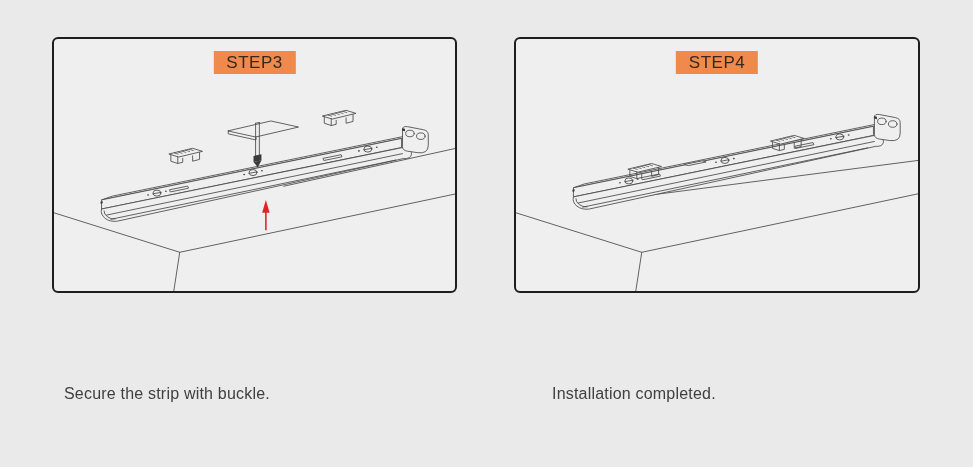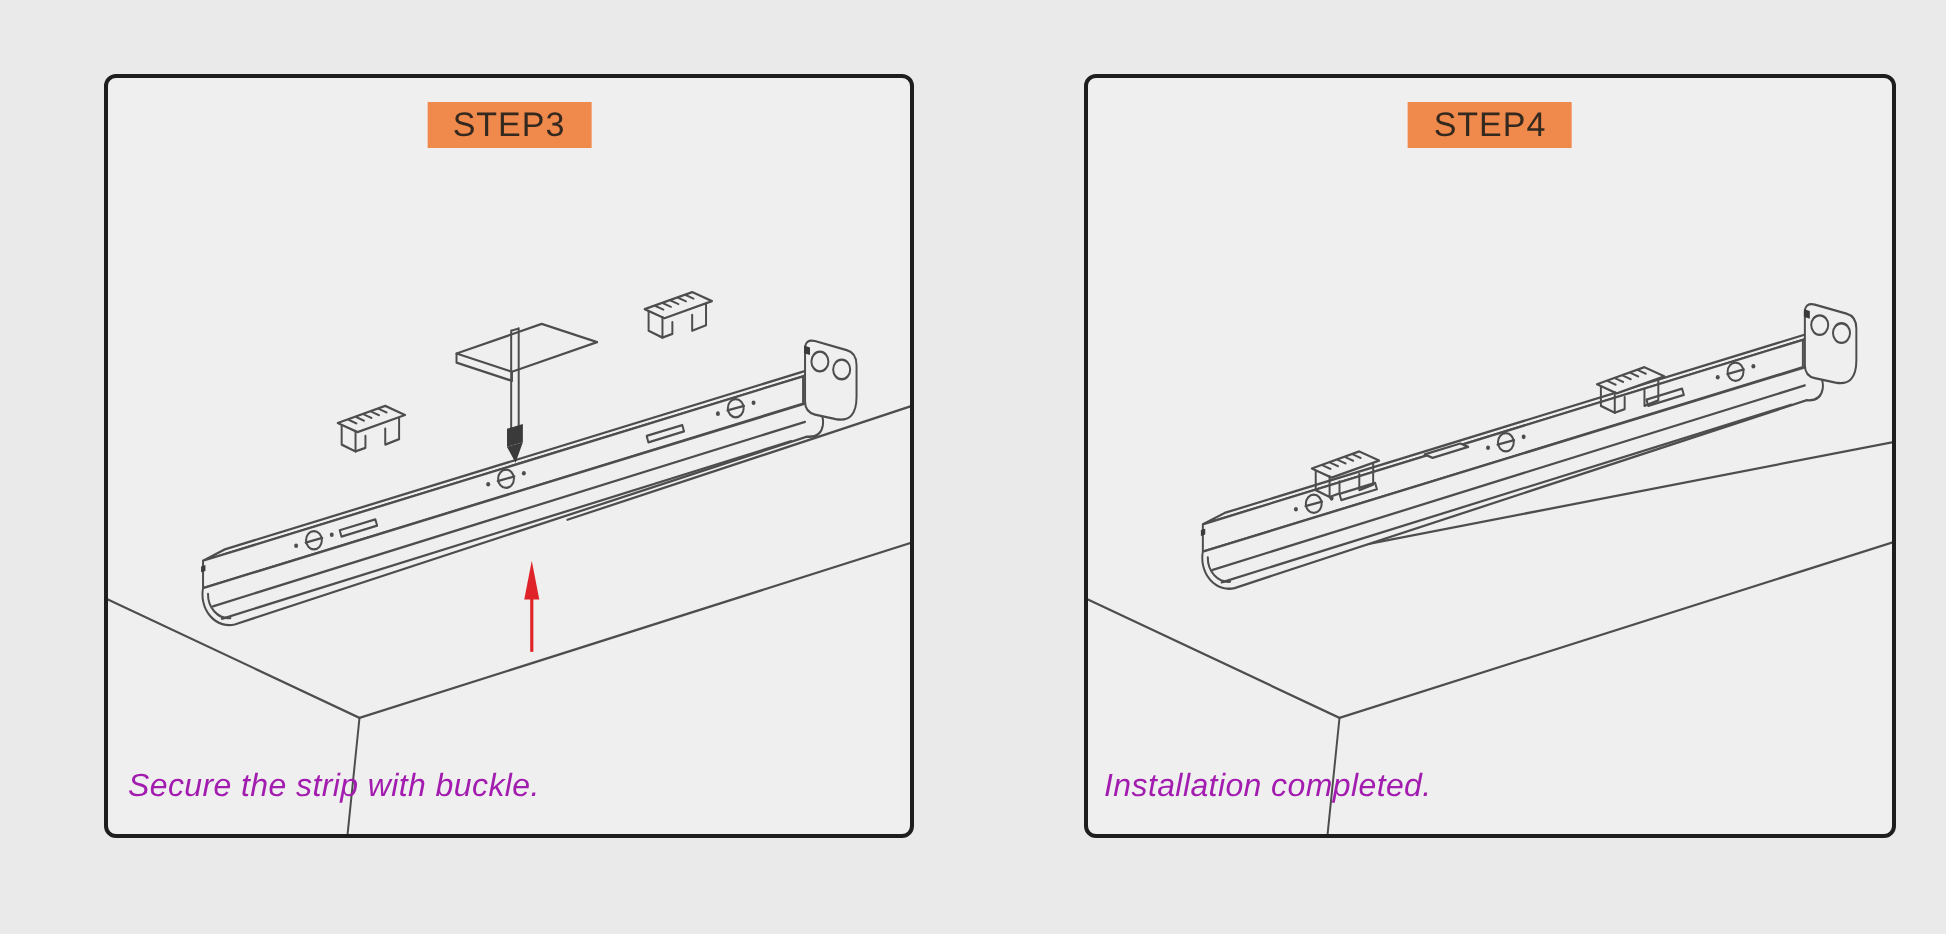--- a/index.html
+++ b/index.html
@@ -2,38 +2,38 @@
 <html style="--page-bg: #eaeaea; --panel-bg: #efefef; --panel-border: #1e1e1e; --step-label-bg: #f0894c; --step-label-text: #33291f; --line-art: #4d4d4d; --arrow-red: #e02328;"><head>
 <meta charset="utf-8">
 <style>
   html,body{margin:0;padding:0;}
   body{
     width:973px;height:467px;overflow:hidden;position:relative;
     background:var(--page-bg,#eaeaea);
     font-family:"Liberation Sans","DejaVu Sans",sans-serif;
   }
   .panel{
-    position:absolute;top:37px;height:382px;box-sizing:border-box;
+    position:absolute;top:37px;height:256px;box-sizing:border-box;
     background:var(--panel-bg,#efefef);
     border:2px solid var(--panel-border,#1e1e1e);
     border-radius:6px;
   }
   .panel.left{left:52px;width:405px;}
-  .panel.right{left:514px;width:406px;margin-left:28px;}
+  .panel.right{left:514px;width:406px;}
   .step-label{
     position:absolute;top:12px;left:50%;transform:translateX(-50%);
     background:var(--step-label-bg,#f0894c);
     color:var(--step-label-text,#33291f);
     font-size:17px;line-height:23px;height:23px;padding:0 13px;
     letter-spacing:.5px;white-space:nowrap;z-index:2;
   }
   .illu{position:absolute;left:0;top:0;width:100%;height:100%;}
   .caption{
     position:absolute;top:385px;font-size:16px;line-height:18px;
-    color:#a21caf;letter-spacing:.2px;white-space:nowrap;font-style:italic;
+    color:#404040;letter-spacing:.2px;white-space:nowrap;
   }
   .caption.left{left:64px;}
   .caption.right{left:552px;}
   
   .s{fill:none;stroke:var(--line-art,#4d4d4d);stroke-width:1;stroke-linejoin:round;stroke-linecap:round;}
   .f{fill:var(--panel-bg,#efefef);stroke:var(--line-art,#4d4d4d);stroke-width:1;stroke-linejoin:round;}
   .dk{fill:#3a3a3a;stroke:none;}
   .dot{fill:var(--line-art,#4d4d4d);stroke:none;}
   .red-s{fill:none;stroke:var(--arrow-red,#e02328);stroke-width:1.6;}
   .red-f{fill:var(--arrow-red,#e02328);stroke:none;}

